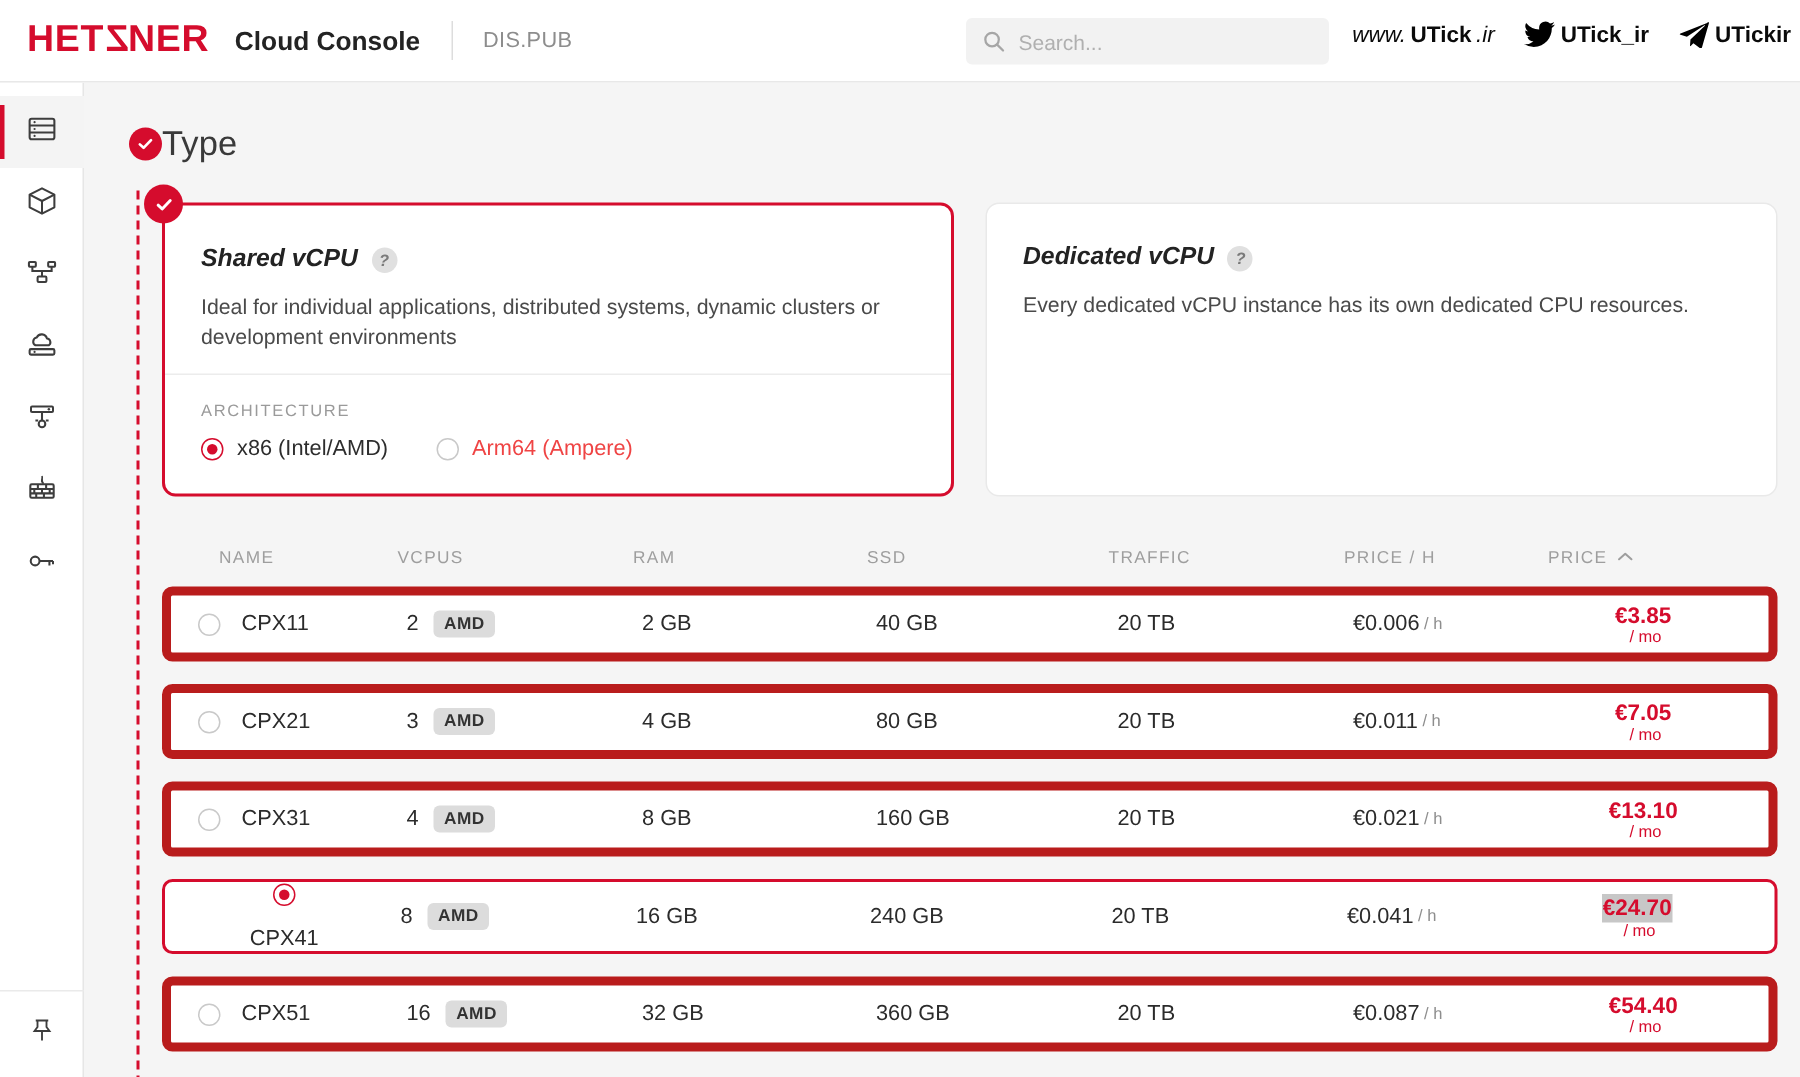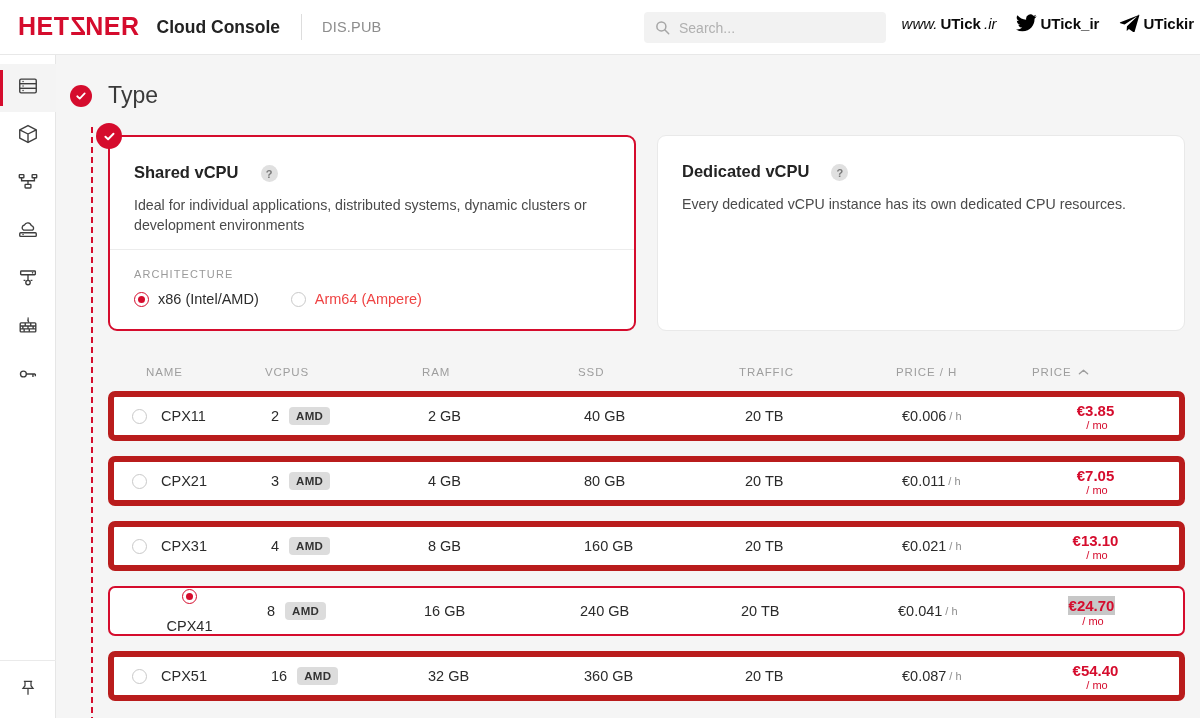--- a/index.html
+++ b/index.html
@@ -74,21 +74,21 @@
   .nav-spacer { height: 9px; }
   #sidebar-bottom {
     position: absolute; left: 0; bottom: 0; width: 56px; height: 58px;
     border-top: 1px solid #eaeaea;
     display: flex; align-items: center; justify-content: center; color: #3d3d3d;
   }
 
   
   #main { position: absolute; left: 56px; top: 55px; width: 1144px; height: 663px; background:#f5f5f5; }
 
-  .section-head { position: absolute; left: 14px; top: 27px; display: flex; align-items: center; gap: 16px; }
+  .section-head { position: absolute; left: 30px; top: 27px; display: flex; align-items: center; }
   .check-badge {
     width: 22px; height: 22px; border-radius: 50%; background: #d50c2d;
     display: flex; align-items: center; justify-content: center; color: #fff;
   }
   .section-title { font-size: 23px; color: #3a3a3a; font-weight: 400; letter-spacing: .1px; }
 
   .dashed-rail {
     position: absolute; left: 35px; top: 72px; width: 0; height: 646px;
     border-left: 2px dashed #d50c2d;
   }
@@ -99,21 +99,21 @@
     width: 528px; height: 196px; background: #ffffff; border-radius: 9px;
     position: relative; padding: 26px 24px 0 24px;
   }
   .card.shared { border: 2px solid #d50c2d; }
   .card.plain { border: 1px solid #e9e9e9; }
   .card-badge {
     position: absolute; left: -14px; top: -14px; width: 26px; height: 26px;
     border-radius: 50%; background: #d50c2d; display: flex; align-items: center;
     justify-content: center; color: #fff;
   }
-  .card-title-row { display: flex; align-items: center; gap: 22px; }
+  .card-title-row { display: flex; align-items: center; gap: 9px; font-style: italic; }
   .card-title { font-size: 16.5px; font-weight: 700; color: #232323; }
   .help-dot {
     width: 17px; height: 17px; border-radius: 50%; background: #e0e0e0;
     color: #7a7a7a; font-size: 11px; font-weight: 700;
     display: flex; align-items: center; justify-content: center;
     position: relative; top: 1px; cursor: pointer;
   }
   .card-desc { margin-top: 13px; font-size: 14.2px; line-height: 20px; color: #4a4a4a; max-width: 470px; }
   .card-desc + .card-desc { margin-top: 15px; }
   .card-sep { position: absolute; left: 0; right: 0; top: 112px; height: 1px; background: #ececec; }

